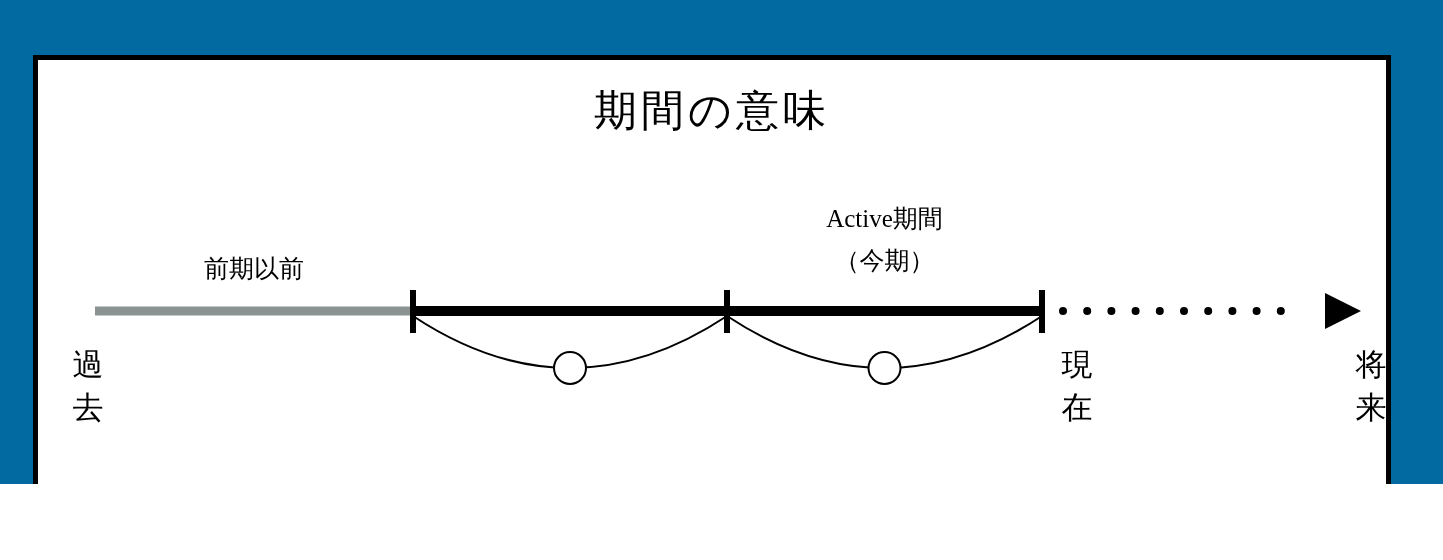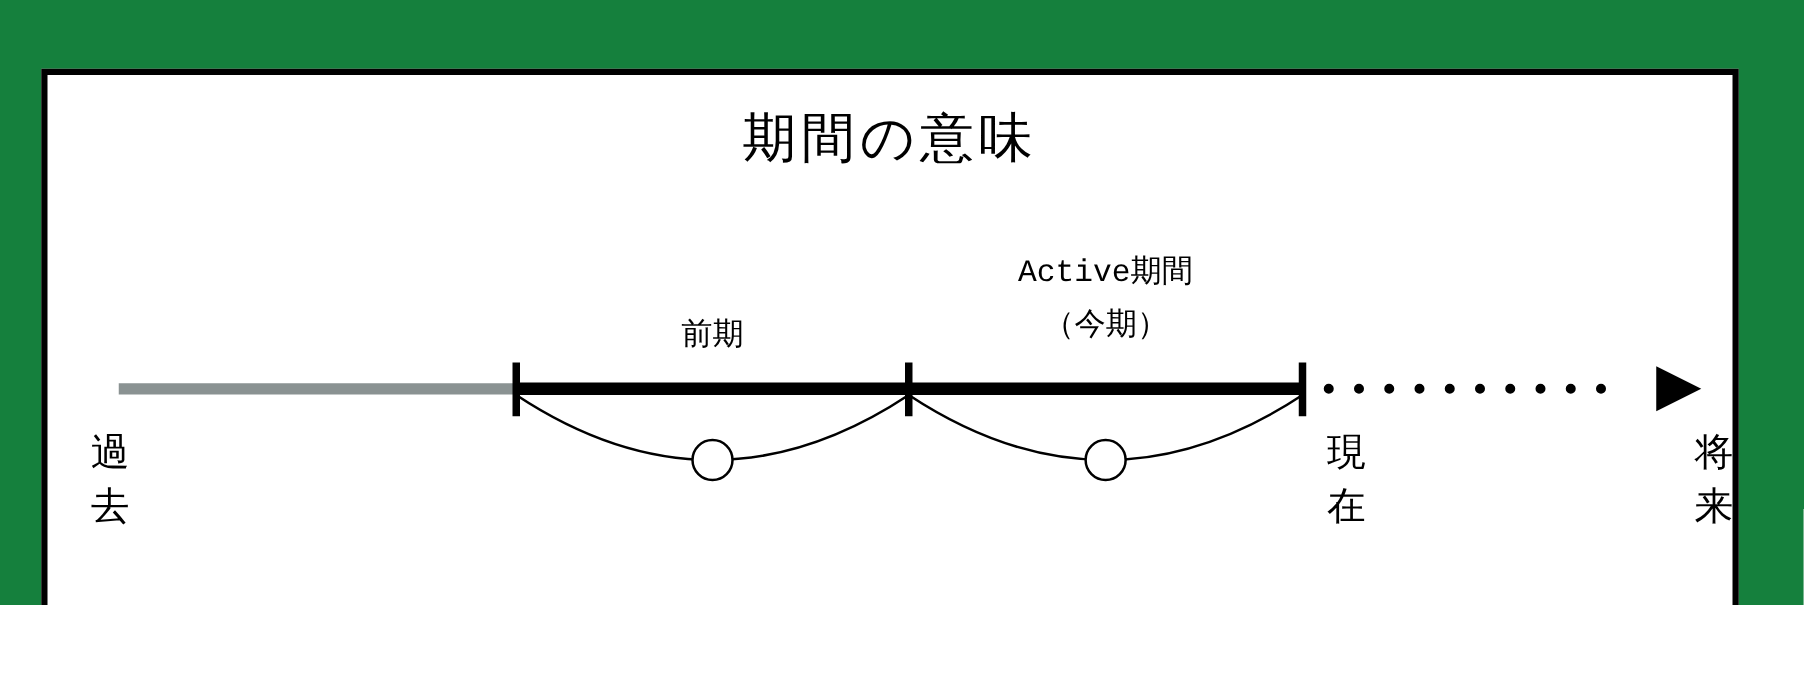--- a/index.html
+++ b/index.html
@@ -4,22 +4,22 @@
 <style>
   html, body {
     margin: 0;
     padding: 0;
     background: #ffffff;
   }
   .canvas {
     position: relative;
     width: 1443px;
     height: 484px;
-    background: #15803d;
-    font-family: Liberation Mono, monospace;
+    background: #0369a1;
+    font-family: Liberation Serif, serif;
     overflow: hidden;
   }
   .frame {
     position: absolute;
     left: 33px;
     top: 55px;
     width: 1358px;
     height: 450px;
     border: 5px solid #000000;
     box-sizing: border-box;
@@ -87,22 +87,22 @@
     <line x1="413" y1="290" x2="413" y2="333" stroke="#000000" stroke-width="6"></line>
     <line x1="727" y1="290" x2="727" y2="333" stroke="#000000" stroke-width="6"></line>
     <line x1="1042" y1="290" x2="1042" y2="333" stroke="#000000" stroke-width="6"></line>
 
     <line x1="1063" y1="311" x2="1305" y2="311" stroke="#000000" stroke-width="8" stroke-linecap="round" stroke-dasharray="0 24.2"></line>
     <polygon points="1325,293 1325,329 1361,311" fill="#000000"></polygon>
   </svg>
 
   <div class="title">期間の意味</div>
 
+  <div class="seg-label seg-label-prior">前期以前</div>
 
-  <div class="seg-label seg-label-previous">前期</div>
 
   <div class="seg-label seg-label-active">
     <div>Active期間</div>
     <div>（今期）</div>
   </div>
 
   <div class="vert-label vert-past">過去</div>
   <div class="vert-label vert-present">現在</div>
   <div class="vert-label vert-future">将来</div>
 

